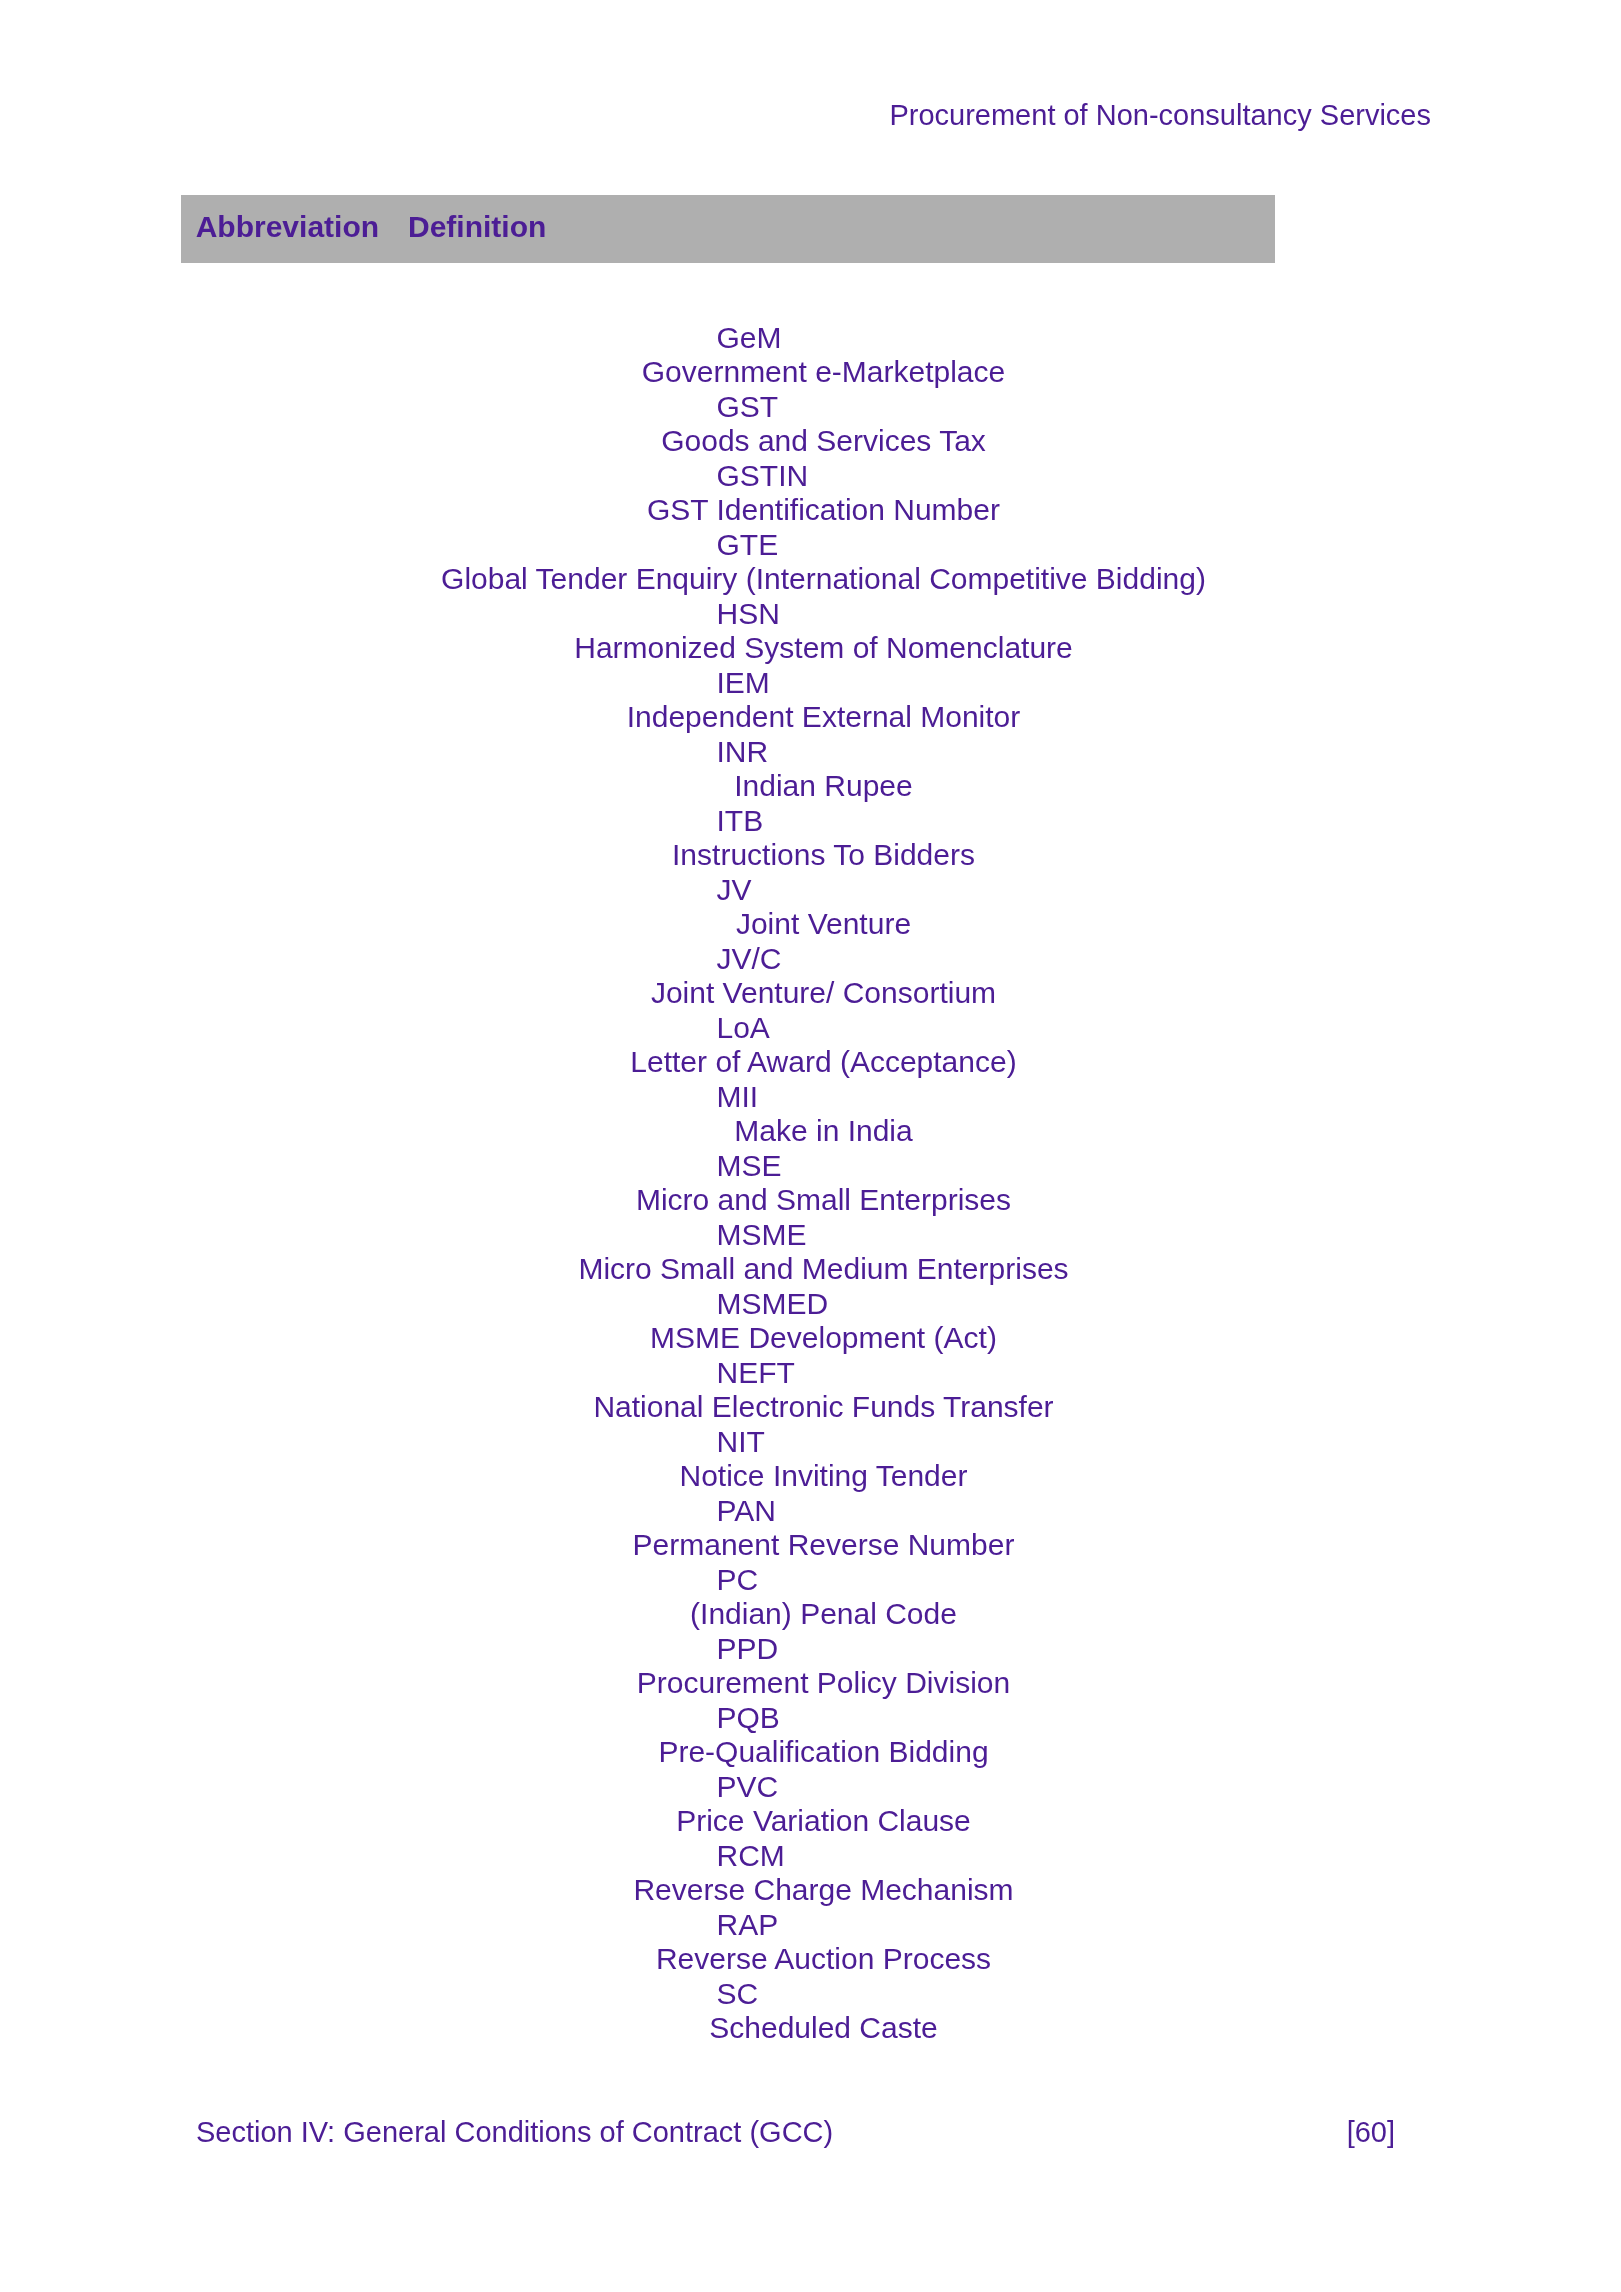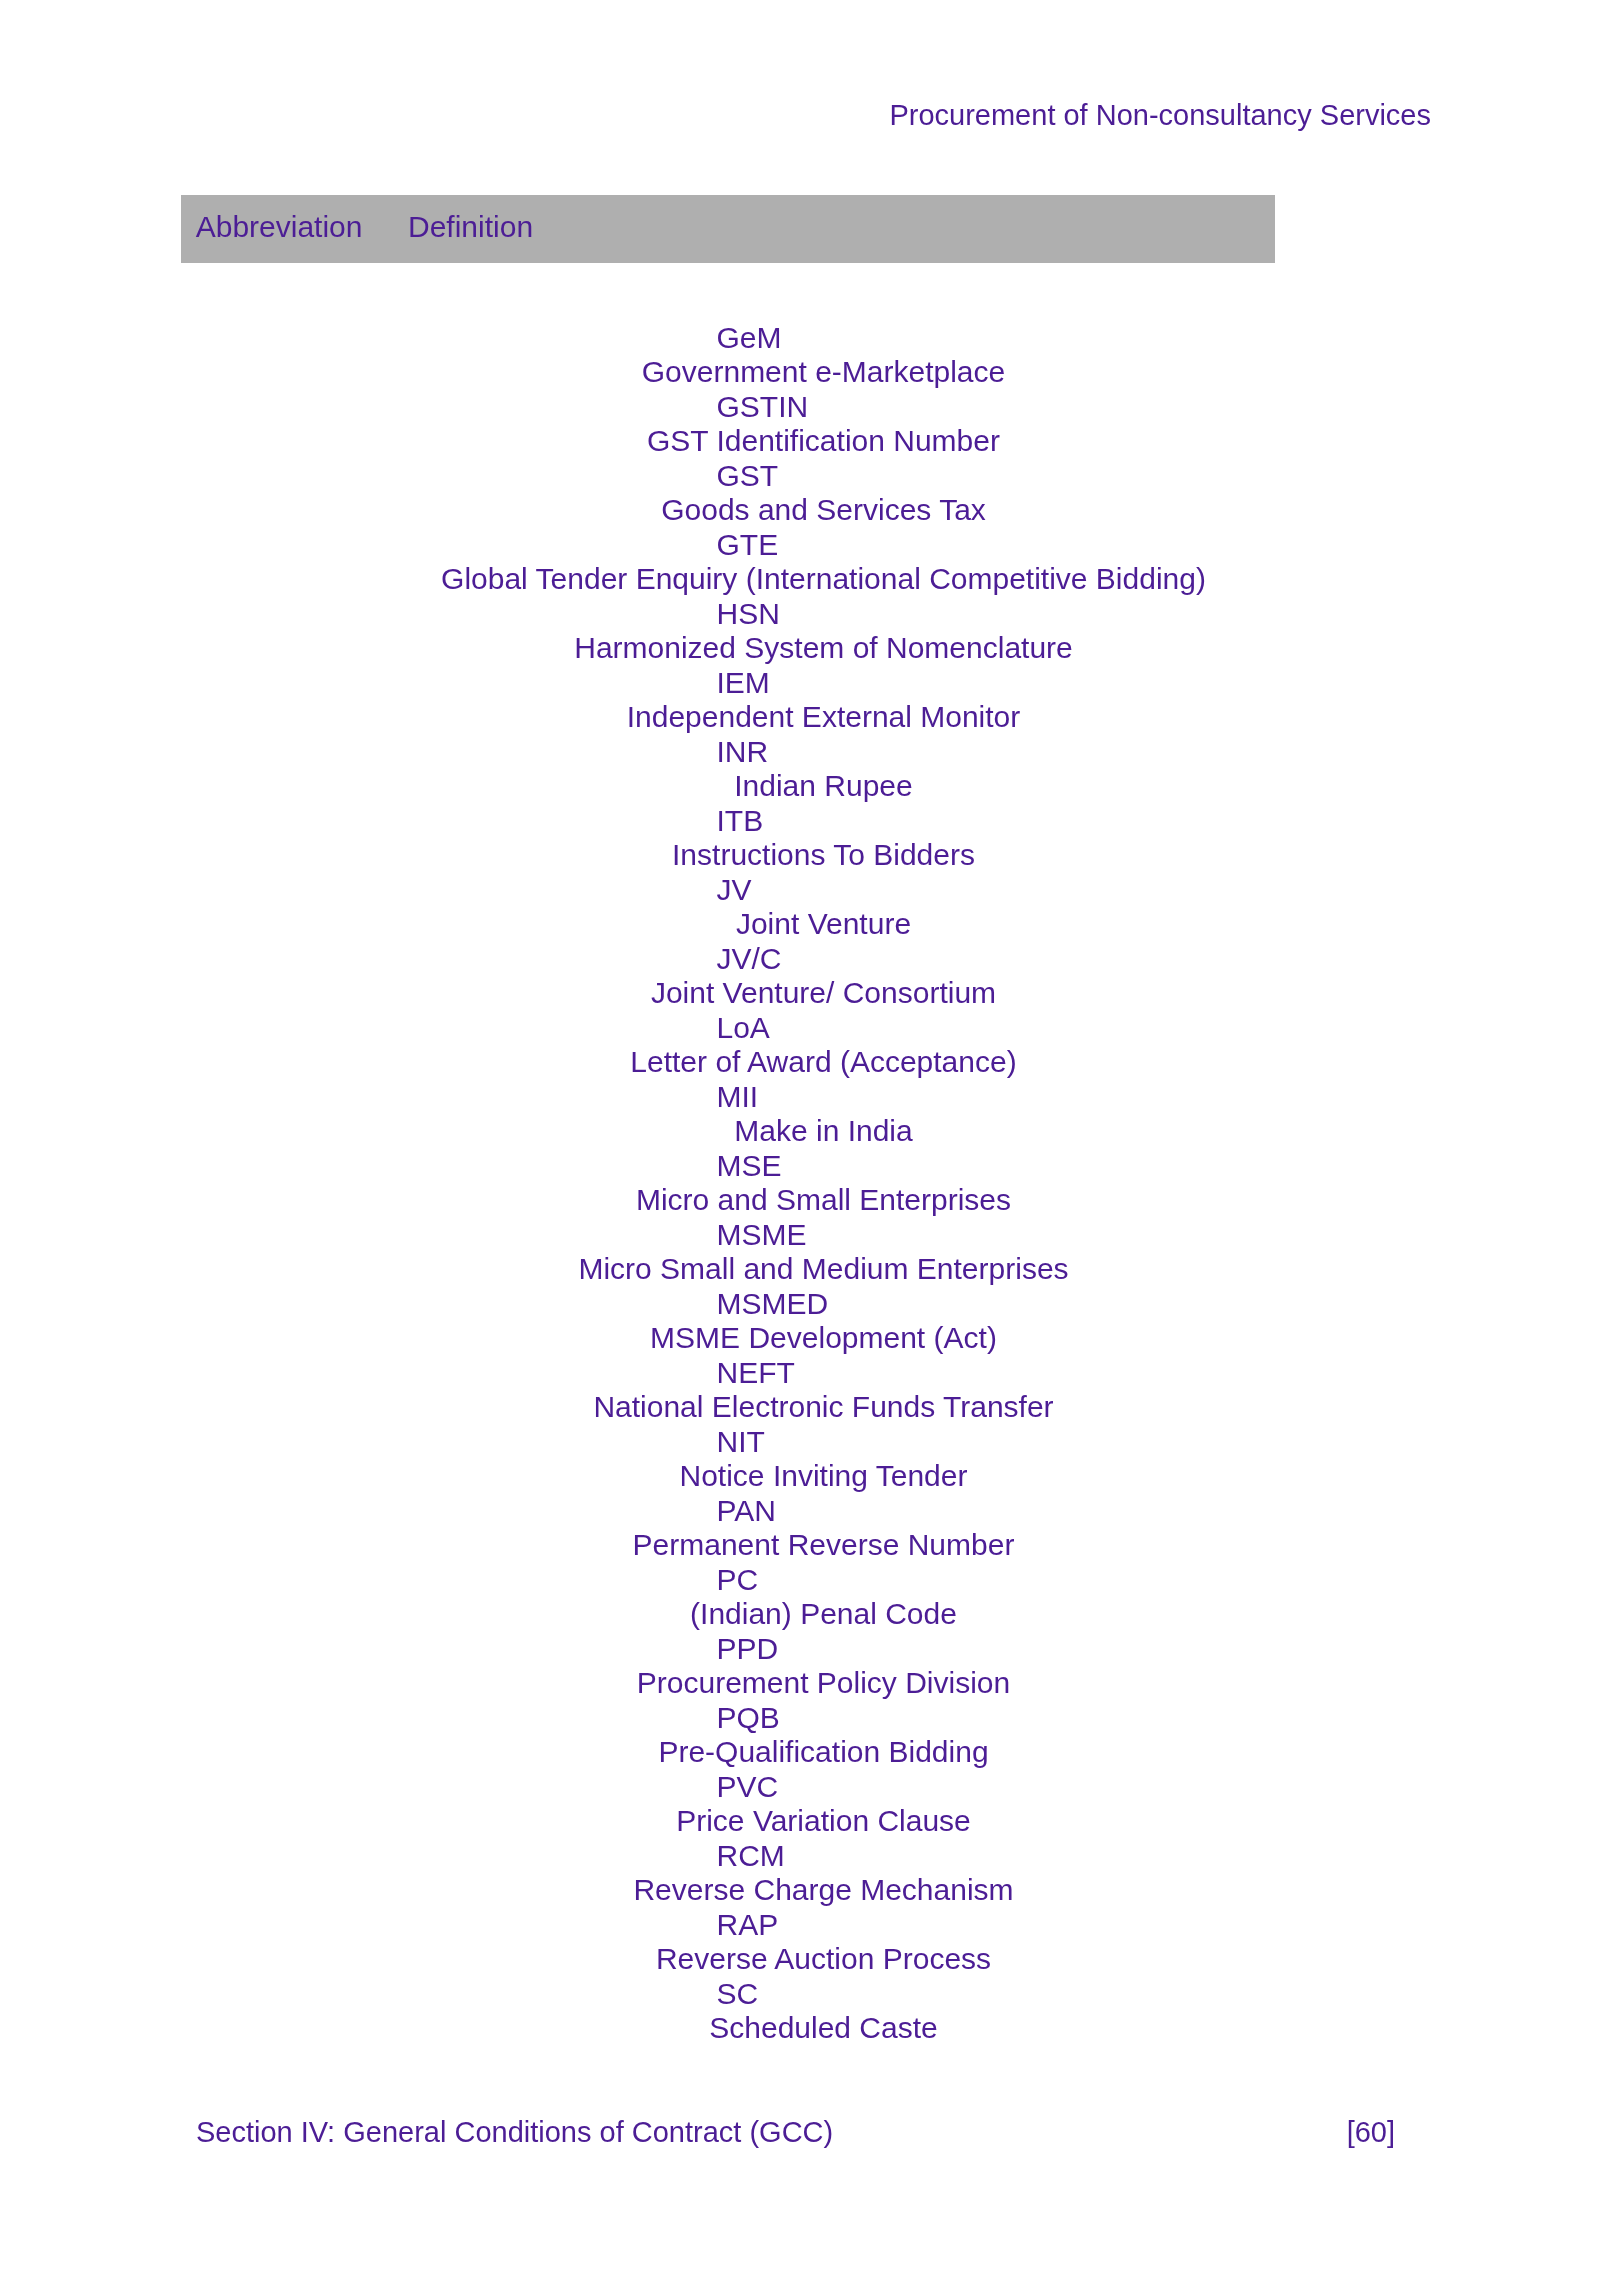--- a/index.html
+++ b/index.html
@@ -28,21 +28,21 @@
     position: absolute;
     left: 181px;
     top: 195px;
     width: 1094px;
     height: 68px;
     background: #afafaf;
   }
   .thead-bar .col-label {
     position: absolute;
     top: 12.7px;
-    font-weight: normal;
+    font-weight: bold;
     font-size: 30px;
     line-height: 37px;
     white-space: nowrap;
   }
   .col-abbr-header { left: 14.7px; }
   .col-def-header  { left: 227px; }
   .rows {
     position: absolute;
     left: 196px;
     top: 321px;
@@ -84,26 +84,26 @@
     <span class="col-label col-abbr-header">Abbreviation</span>
     <span class="col-label col-def-header">Definition</span>
   </div>
 
   <div class="rows" id="rows">
       <div class="row">
         <span class="abbr">GeM</span>
         <span class="def">Government e-Marketplace</span>
       </div>
       <div class="row">
+        <span class="abbr">GST</span>
+        <span class="def">Goods and Services Tax</span>
+      </div>
+      <div class="row">
         <span class="abbr">GSTIN</span>
         <span class="def">GST Identification Number</span>
-      </div>
-      <div class="row">
-        <span class="abbr">GST</span>
-        <span class="def">Goods and Services Tax</span>
       </div>
       <div class="row">
         <span class="abbr">GTE</span>
         <span class="def">Global Tender Enquiry (International Competitive Bidding)</span>
       </div>
       <div class="row">
         <span class="abbr">HSN</span>
         <span class="def">Harmonized System of Nomenclature</span>
       </div>
       <div class="row">

